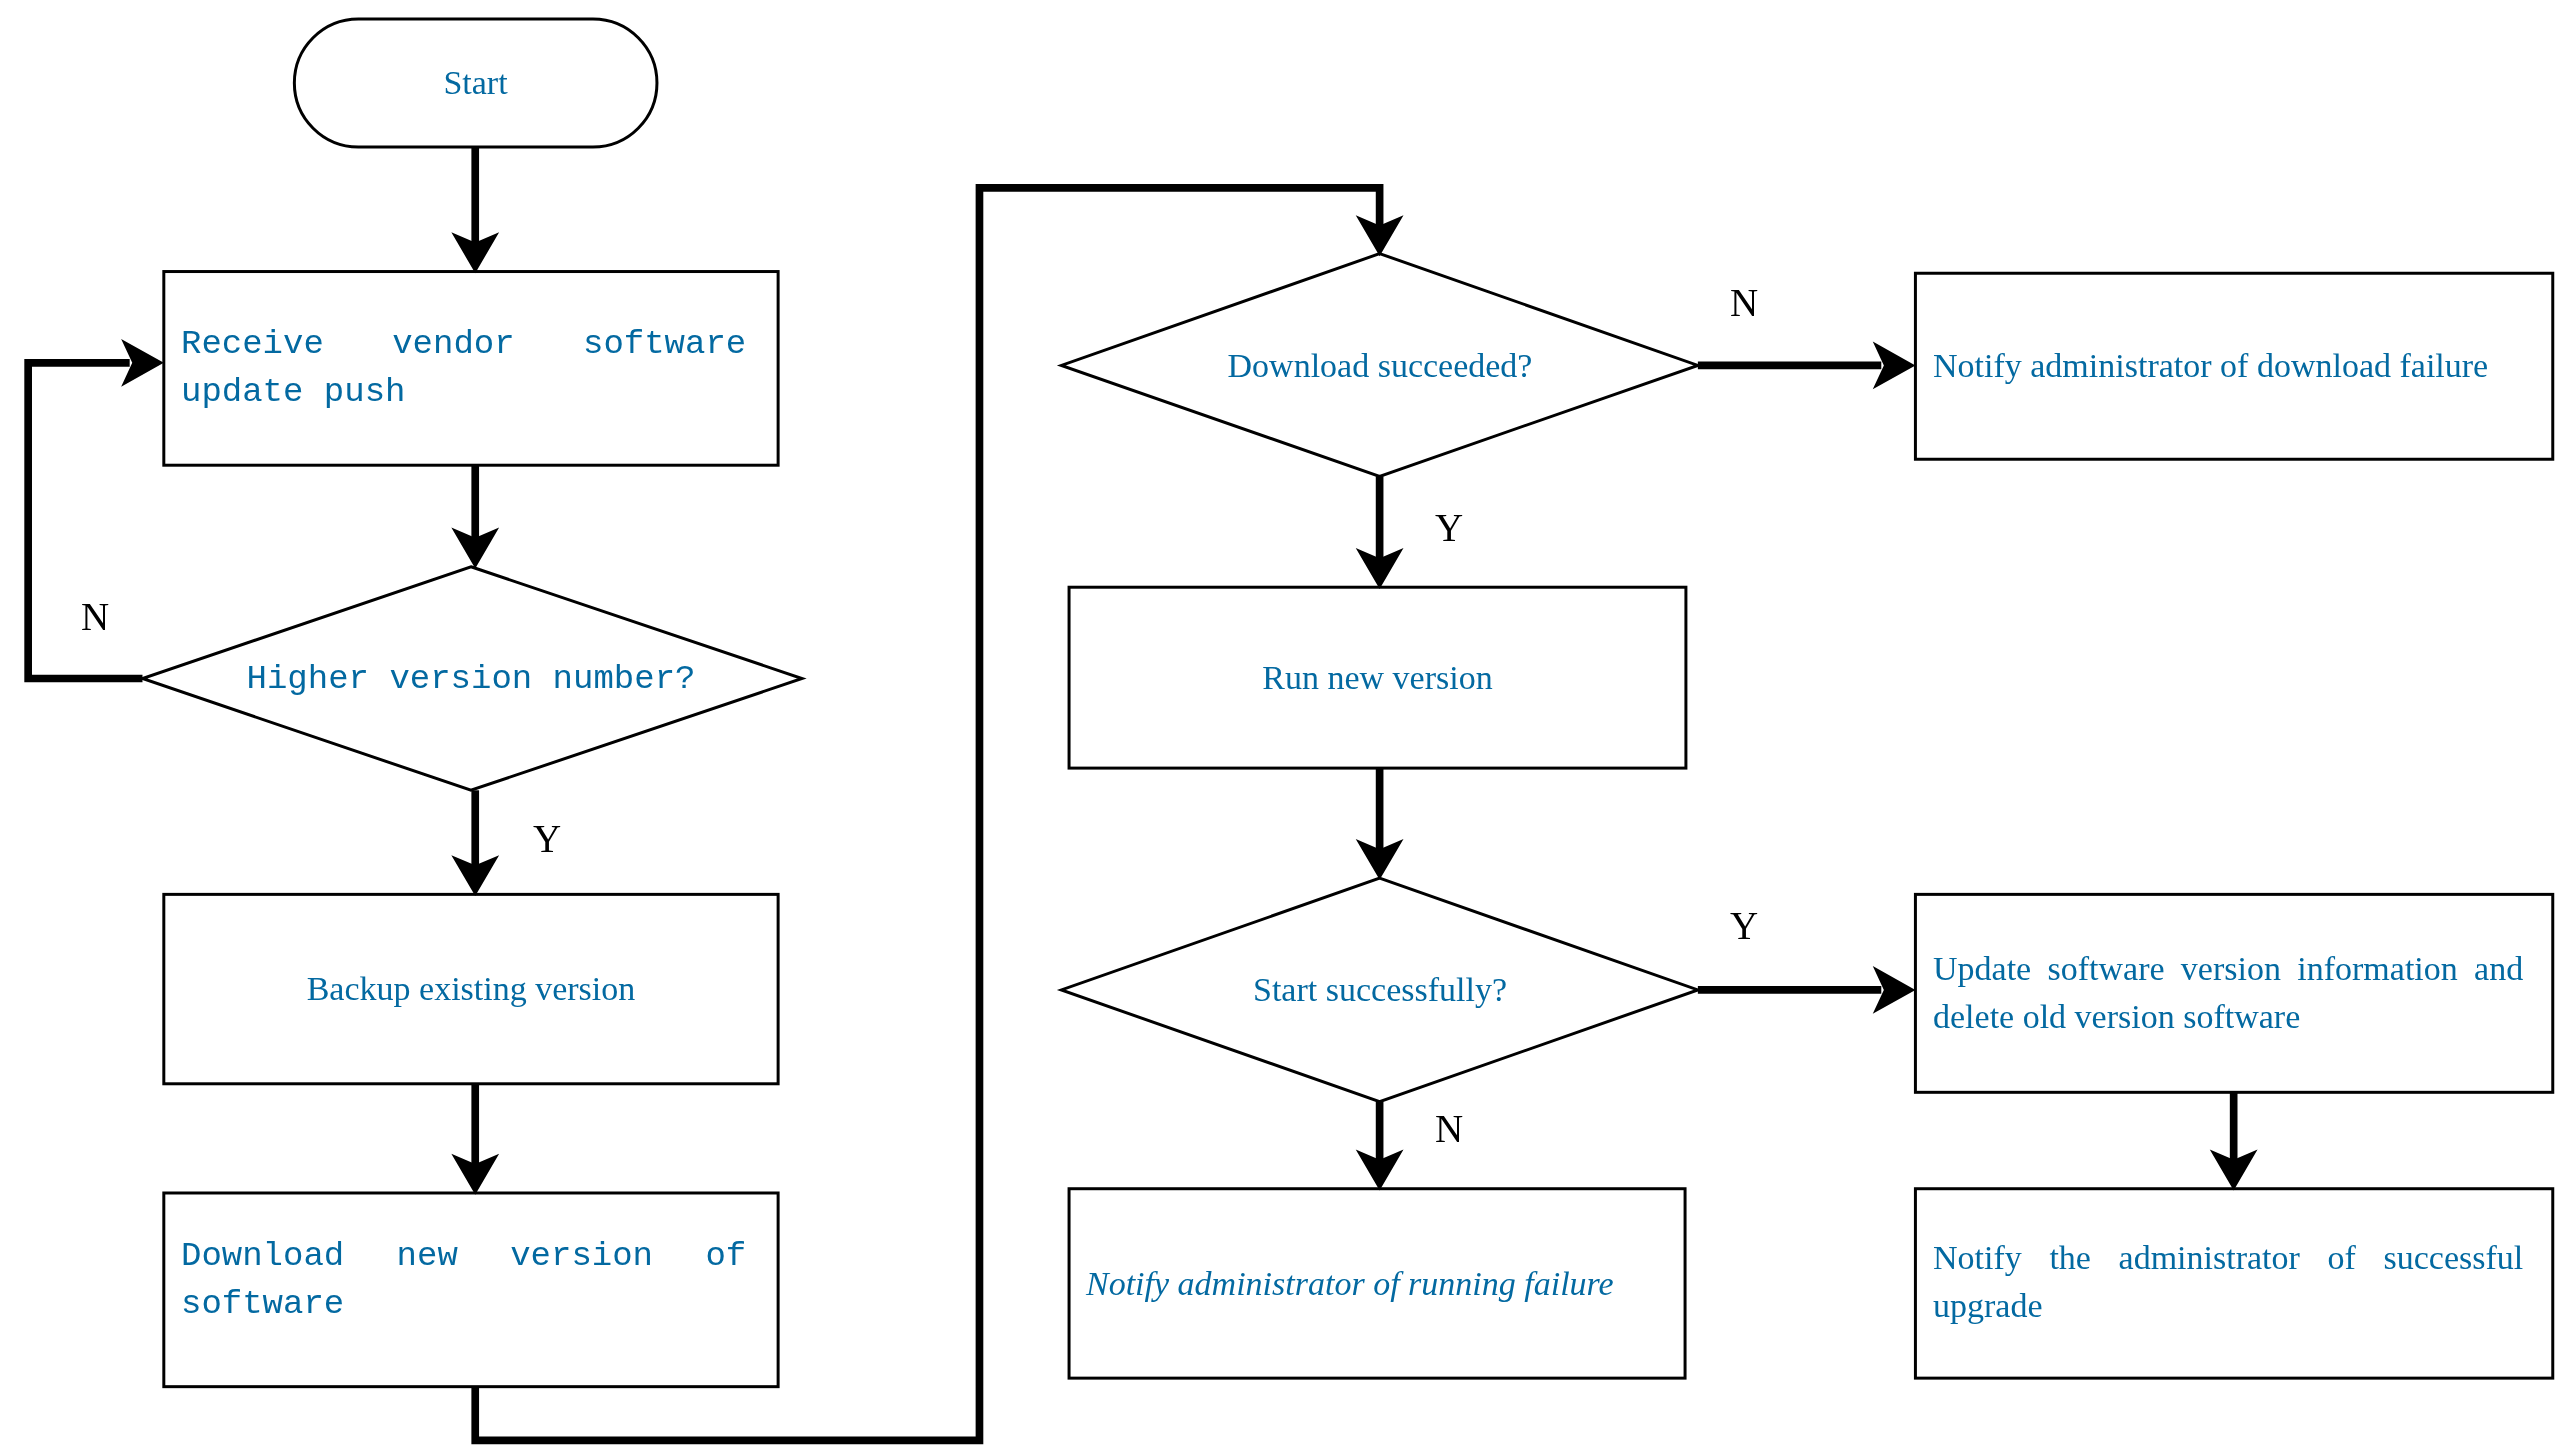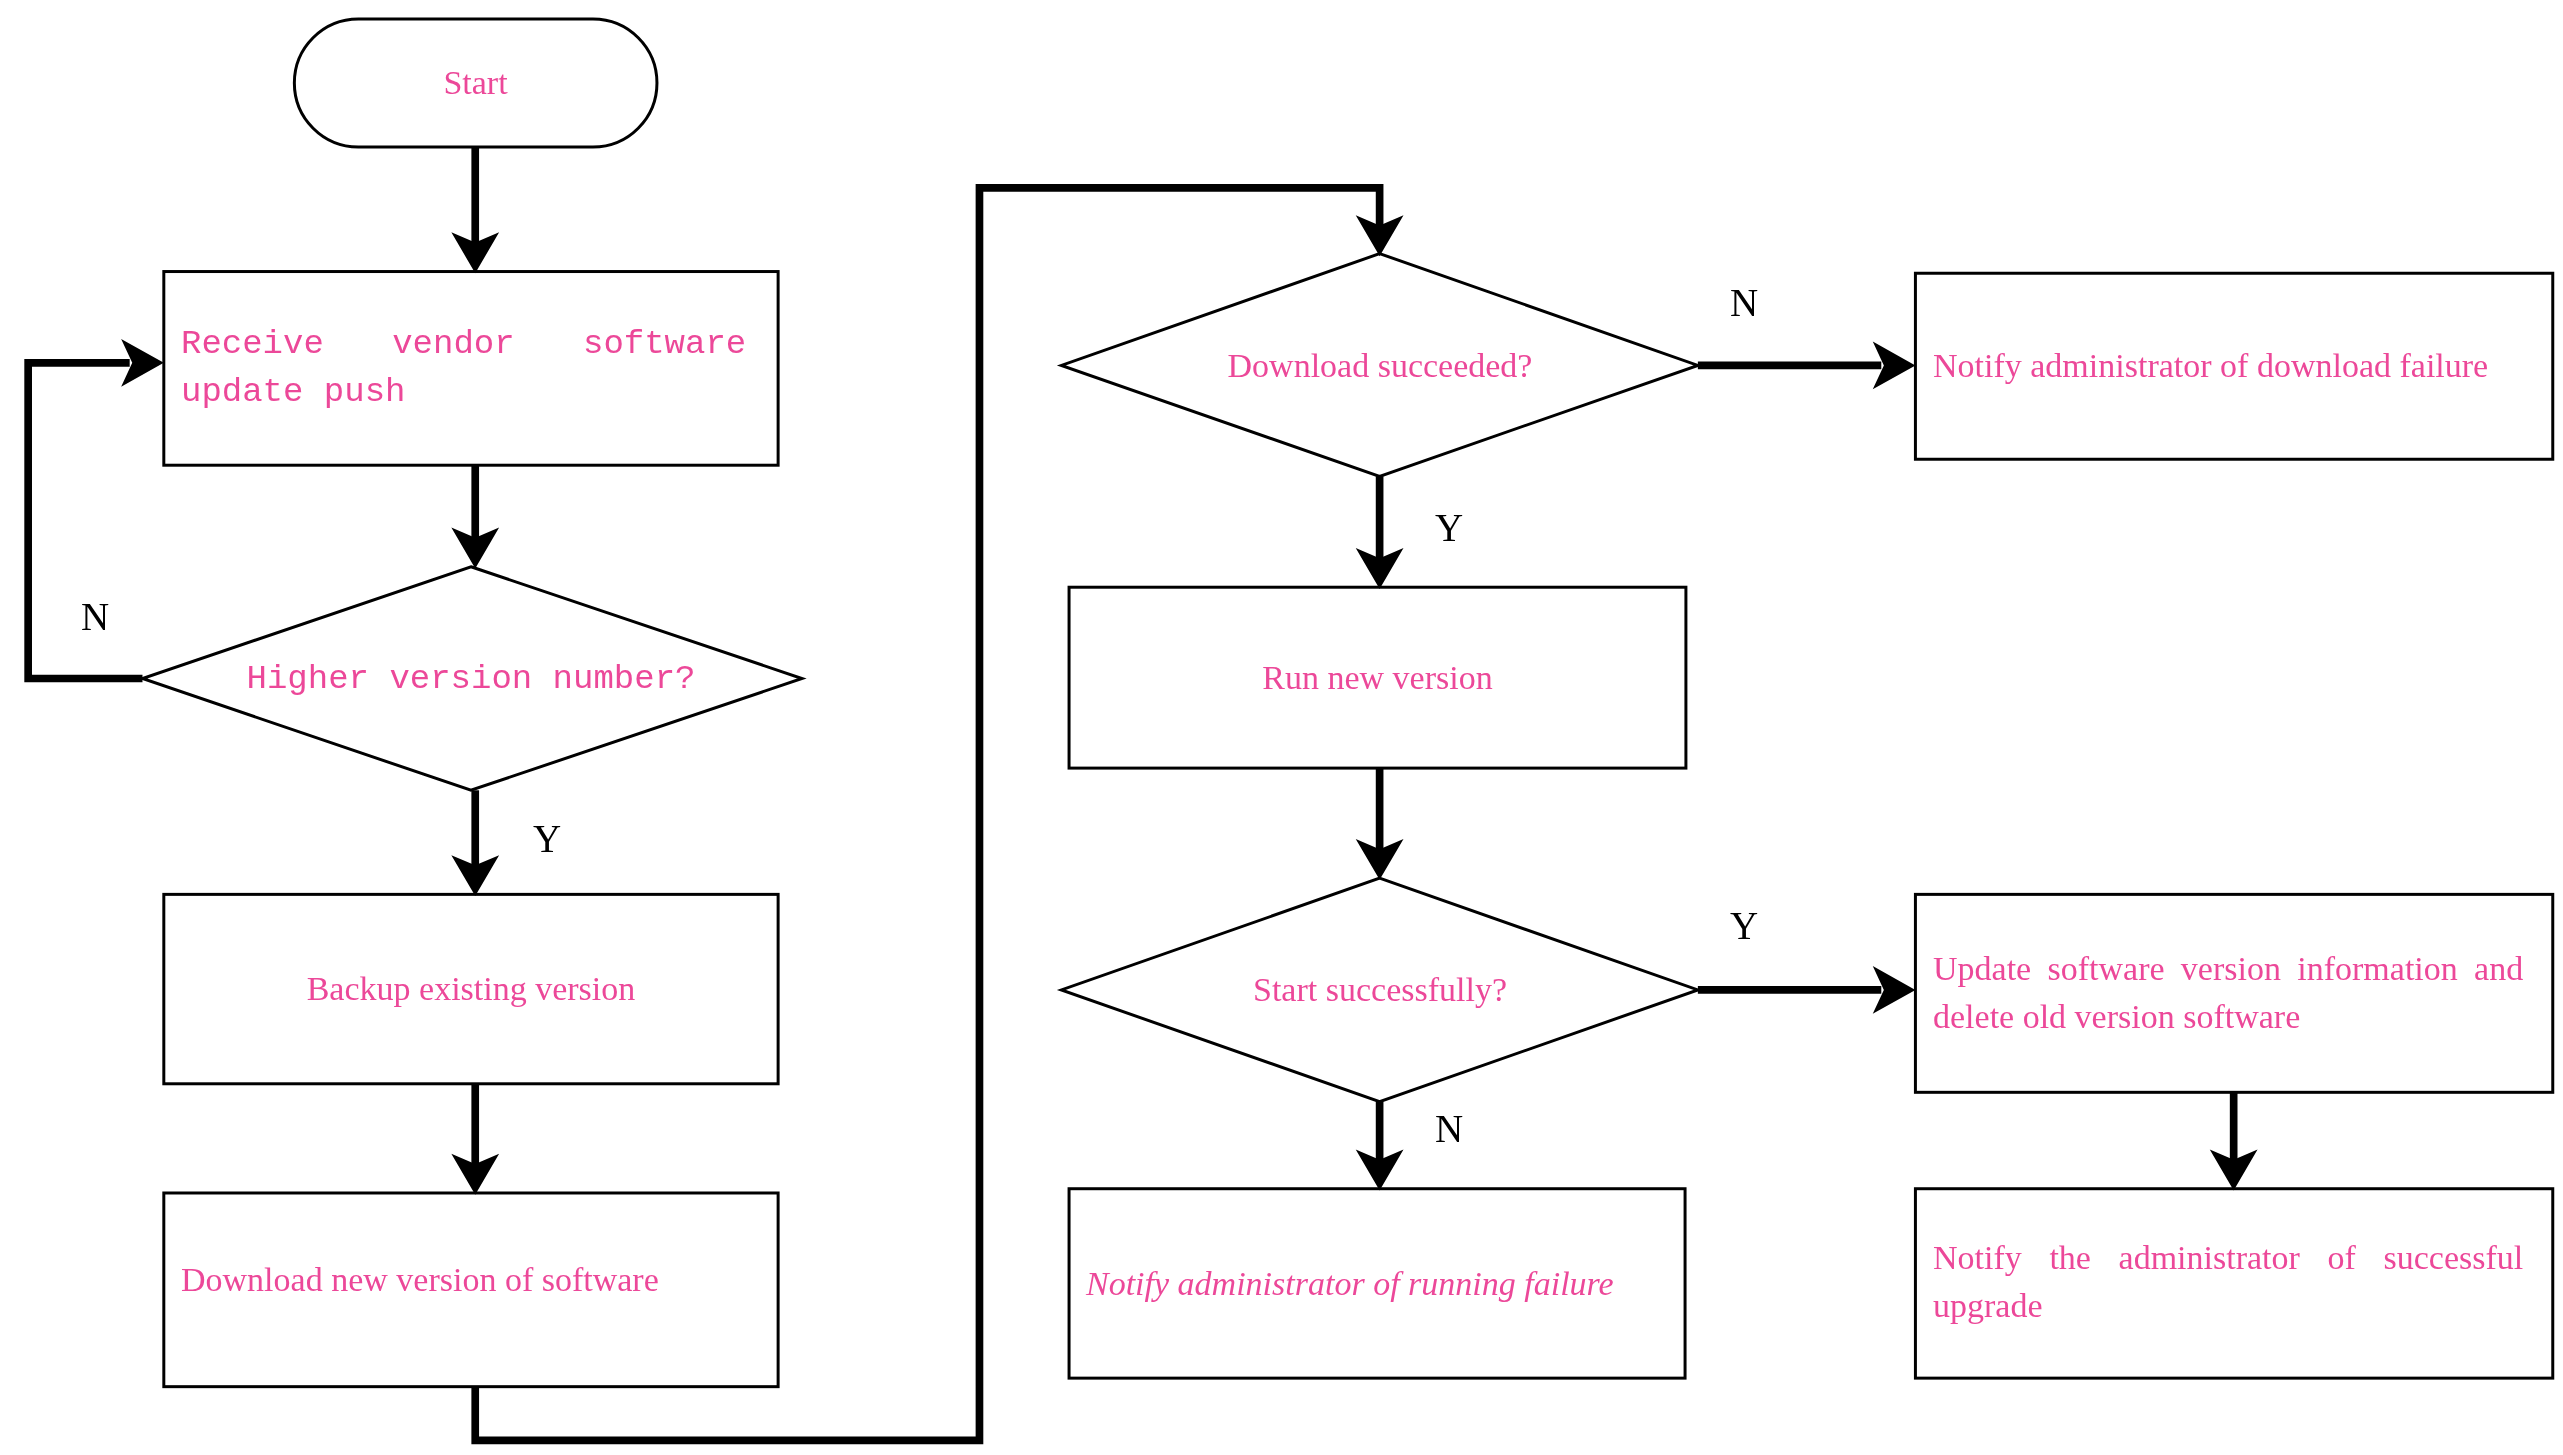--- a/index.html
+++ b/index.html
@@ -39,21 +39,21 @@
     stroke-linecap: butt;
     stroke-linejoin: miter;
   }
   .arrowhead {
     fill: #000000;
     stroke: none;
   }
   
   .node-text {
     position: absolute;
-    color: #ec4899;
+    color: #0369a1;
     font-family: "Liberation Serif", "DejaVu Serif", serif;
     font-size: 34px;
     line-height: 48px;
     box-sizing: border-box;
     pointer-events: none;
     white-space: normal;
   }
   .node-text.justify {
     text-align: justify;
     text-align-last: left;
@@ -196,21 +196,21 @@
   </svg>
 
   <div class="node-text center vcenter" style="left:294px; top:19px; width:363px; height:128px;">Start</div>
 
   <div class="node-text justify vcenter" style="left:181px; top:271px; width:572px; height:194px; padding:0 6.8px 0 0;font-family:Liberation Mono, monospace;">Receive vendor software update push</div>
 
   <div class="node-text center vcenter" style="left:245px; top:635px; width:452px; height:87px;font-family:Liberation Mono, monospace;">Higher version number?</div>
 
   <div class="node-text center vcenter" style="left:181px; top:894px; width:580px; height:189px;">Backup existing version</div>
 
-  <div class="node-text justify vcenter" style="left:181px; top:1193px; width:572px; height:174px; padding:0 6.8px 0 0;">Download new version of software</div>
+  <div class="node-text justify vcenter" style="left:181px; top:1193px; width:572px; height:174px; padding:0 6.8px 0 0;font-family:Liberation Mono, monospace;">Download new version of software</div>
 
   <div class="node-text center vcenter" style="left:1154px; top:322px; width:452px; height:87px;">Download succeeded?</div>
 
   <div class="node-text justify vcenter" style="left:1933px; top:273px; width:597px; height:186px; padding:0 6.8px 0 0;">Notify administrator of download failure</div>
 
   <div class="node-text center vcenter" style="left:1086px; top:587px; width:583px; height:181px;">Run new version</div>
 
   <div class="node-text center vcenter" style="left:1154px; top:946px; width:452px; height:87px;">Start successfully?</div>
 
   <div class="node-text justify vcenter" style="left:1086px; top:1189px; width:573px; height:189px; padding:0 6.8px 0 0;font-style:italic;">Notify administrator of running failure</div>

